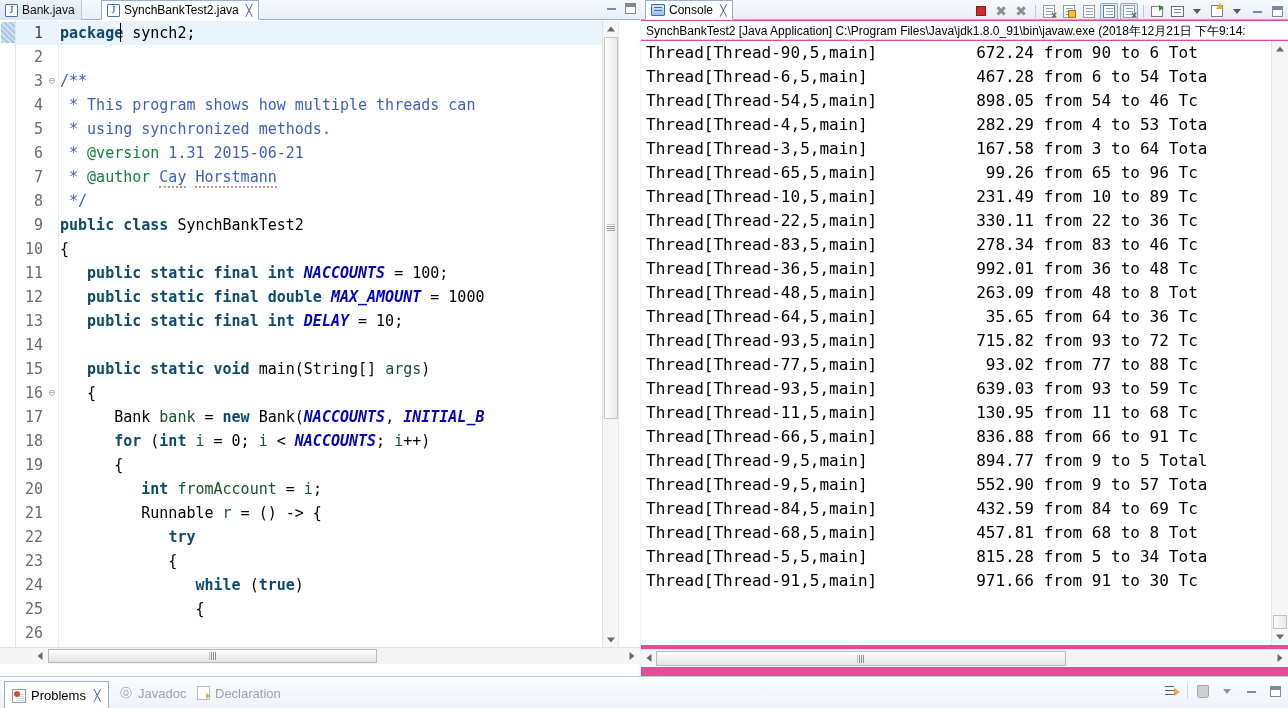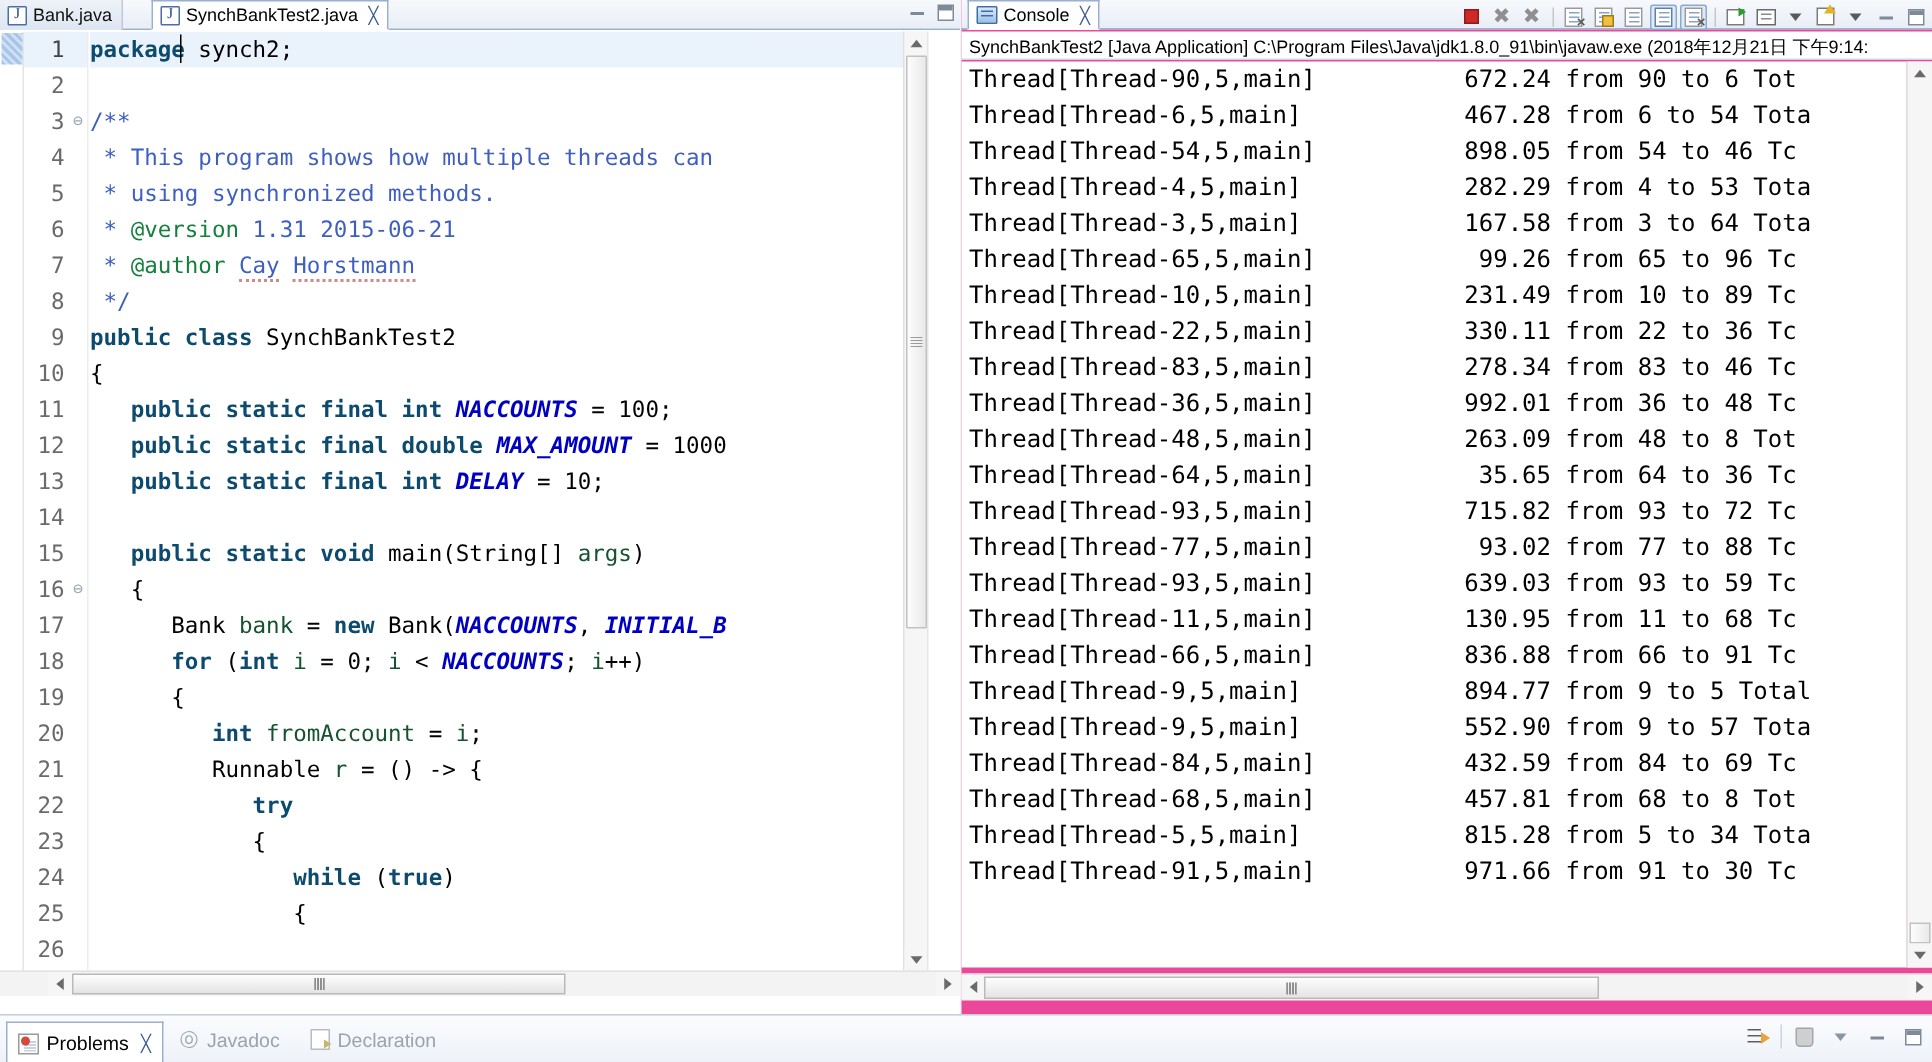--- a/index.html
+++ b/index.html
@@ -643,21 +643,21 @@
   <div id="bottom-bar">
     <div class="bt active" style="left:4px;">
       <span class="prob-ic"></span>
       <span>Problems</span>
       <span class="closex">╳</span>
     </div>
     <div class="bt inactive" style="left:112px;">
       <span class="at-ic">ⓞ</span>
       <span>Javadoc</span>
     </div>
-    <div class="bt inactive" style="left:200px;">
+    <div class="bt inactive" style="left:190px;">
       <span class="decl-ic"></span>
       <span>Declaration</span>
     </div>
 
     <div id="bottom-right">
       <span class="br-ic">
           <span class="filter-ic"></span>
         </span>
       <span class="vbar"></span>
       <span class="br-ic">

